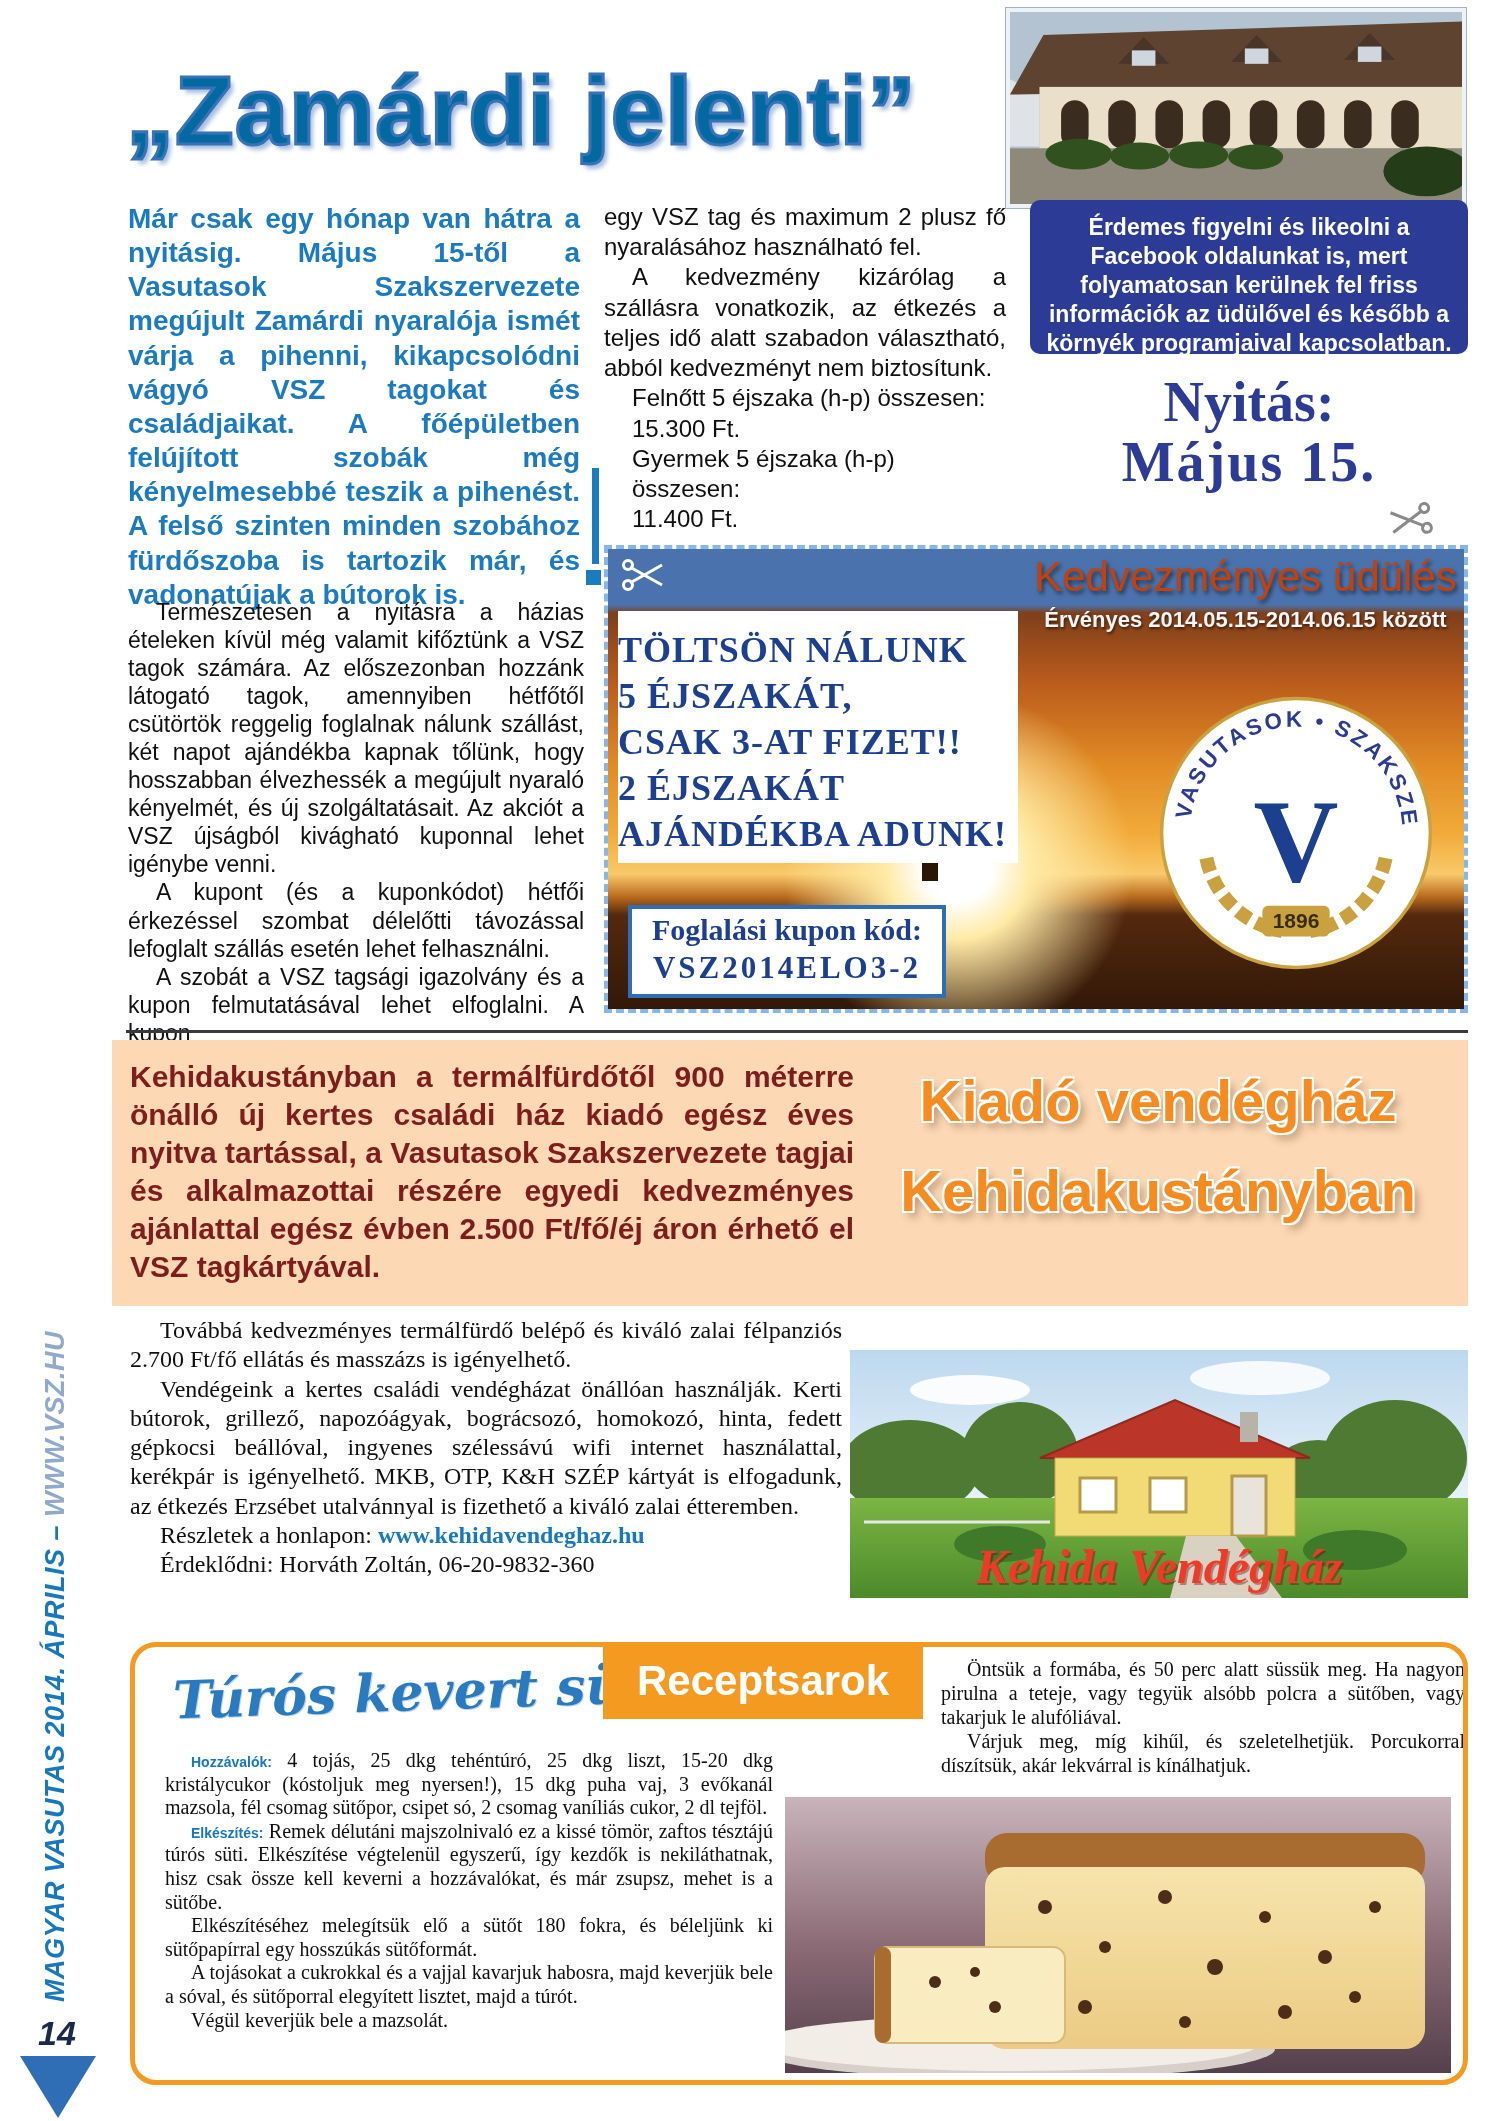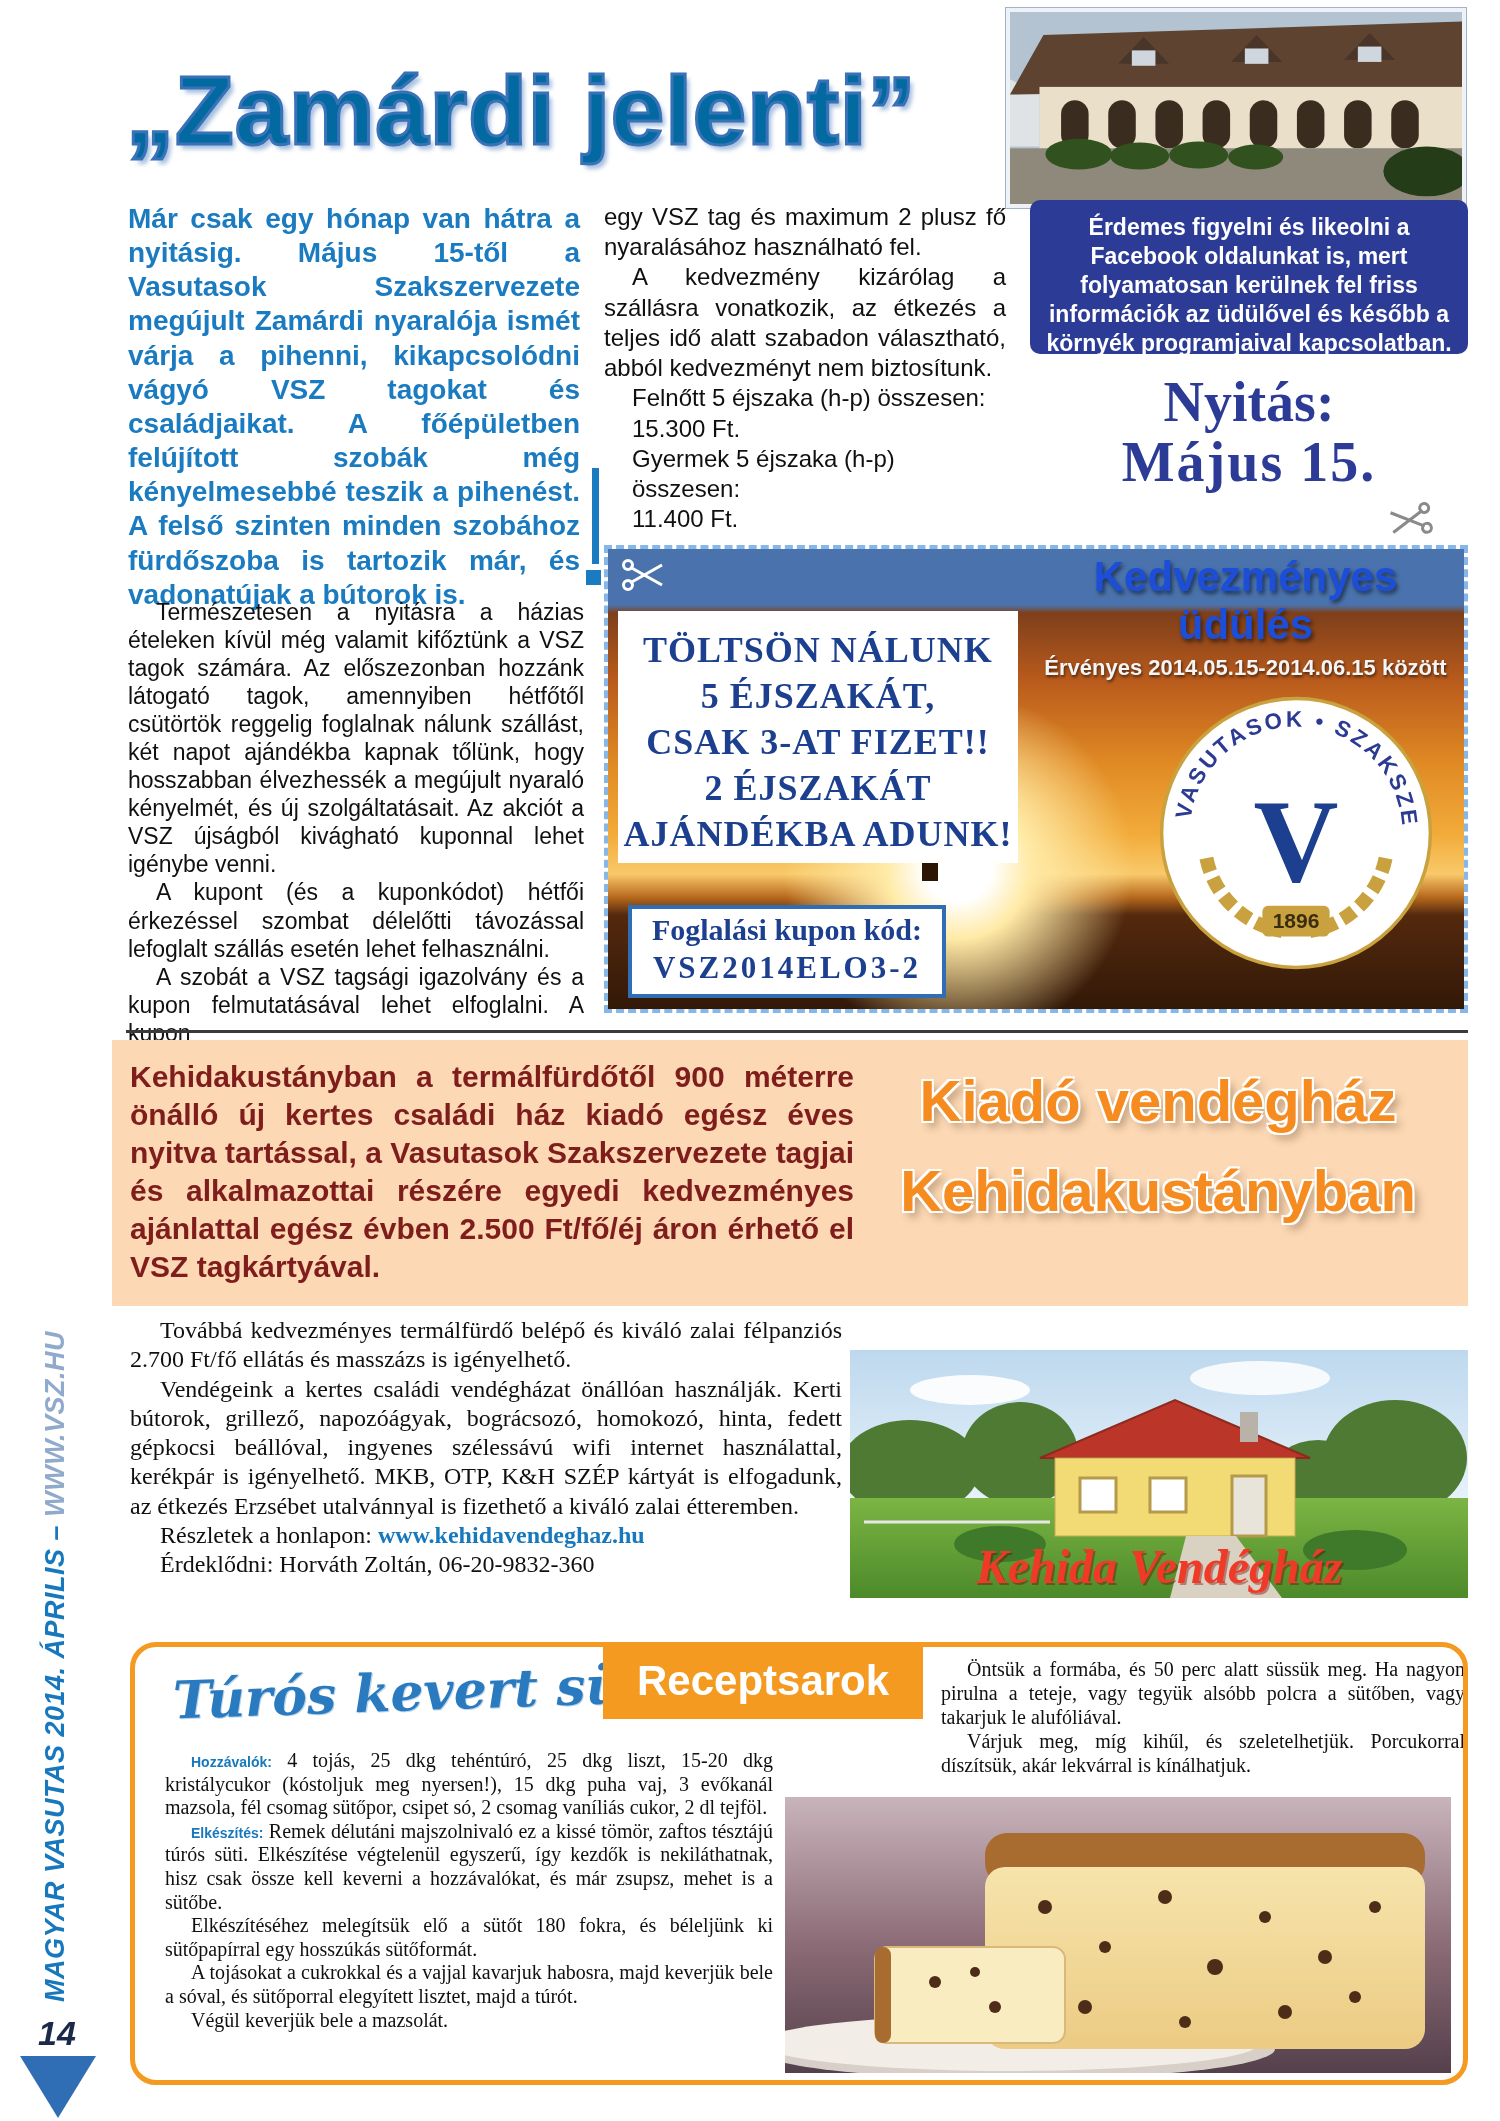--- a/index.html
+++ b/index.html
@@ -51,25 +51,25 @@
   
   .coupon { position:absolute; left:604px; top:545px; width:864px; height:468px;
     border:4px dashed #86b7e8; background:#fff; }
   .coupon-bg { position:absolute; inset:0;
     background:
       radial-gradient(circle at 350px 318px, #ffffff 0 34px, #ffeaa6 72px, rgba(255,220,150,0) 175px),
       linear-gradient(180deg, #4a73ad 0px, #4a73ad 56px, #7e3f1a 64px, #b85a1c 130px,
         #e08a24 215px, #f2ab3a 285px, #f9c96a 325px, #b86a1e 348px, #54290e 366px, #2f1707 468px); }
   .tower { position:absolute; left:300px; top:246px; }
   .offer-panel { position:absolute; left:10px; top:62px; width:400px; height:252px;
-    background:#fff; padding-top:16px; text-align:center;
+    background:#fff; padding-top:16px; text-align:left;
     font-family:"Liberation Serif",serif; font-weight:bold; color:#1c3f8f; }
   .offer-panel div { font-size:36px; line-height:1.28; letter-spacing:1px; }
   .coupon-head { position:absolute; left:415px; top:4px; width:445px; text-align:center; }
-  .ch1 { font-size:42px; font-weight:bold; color:#1d4ed8; text-shadow:2px 3px 4px rgba(0,0,0,.55); }
+  .ch1 { font-size:42px; font-weight:normal; color:#c2410c; text-shadow:2px 3px 4px rgba(0,0,0,.55); }
   .ch2 { font-size:40px; font-weight:bold; color:#dcdcdc; text-shadow:2px 3px 4px rgba(0,0,0,.55); }
   .ch3 { margin-top:6px; font-size:22px; font-weight:bold; color:#f5f5f5; text-shadow:1px 2px 3px rgba(0,0,0,.6); }
   .code-box { position:absolute; left:20px; top:356px; width:318px; background:#fff;
     border:4px solid #2f6db5; text-align:center; font-family:"Liberation Serif",serif;
     font-weight:bold; color:#1c3f8f; padding:4px 4px 8px; }
   .code-label { font-size:30px; }
   .code-value { font-size:31px; letter-spacing:3px; margin-top:3px; }
   .emblem { position:absolute; left:548px; top:144px; width:280px; height:280px; }
   .scissors-left { position:absolute; left:14px; top:10px; }
   .scissors-right { position:absolute; left:1390px; top:504px; transform:scaleX(-1) rotate(8deg); }

